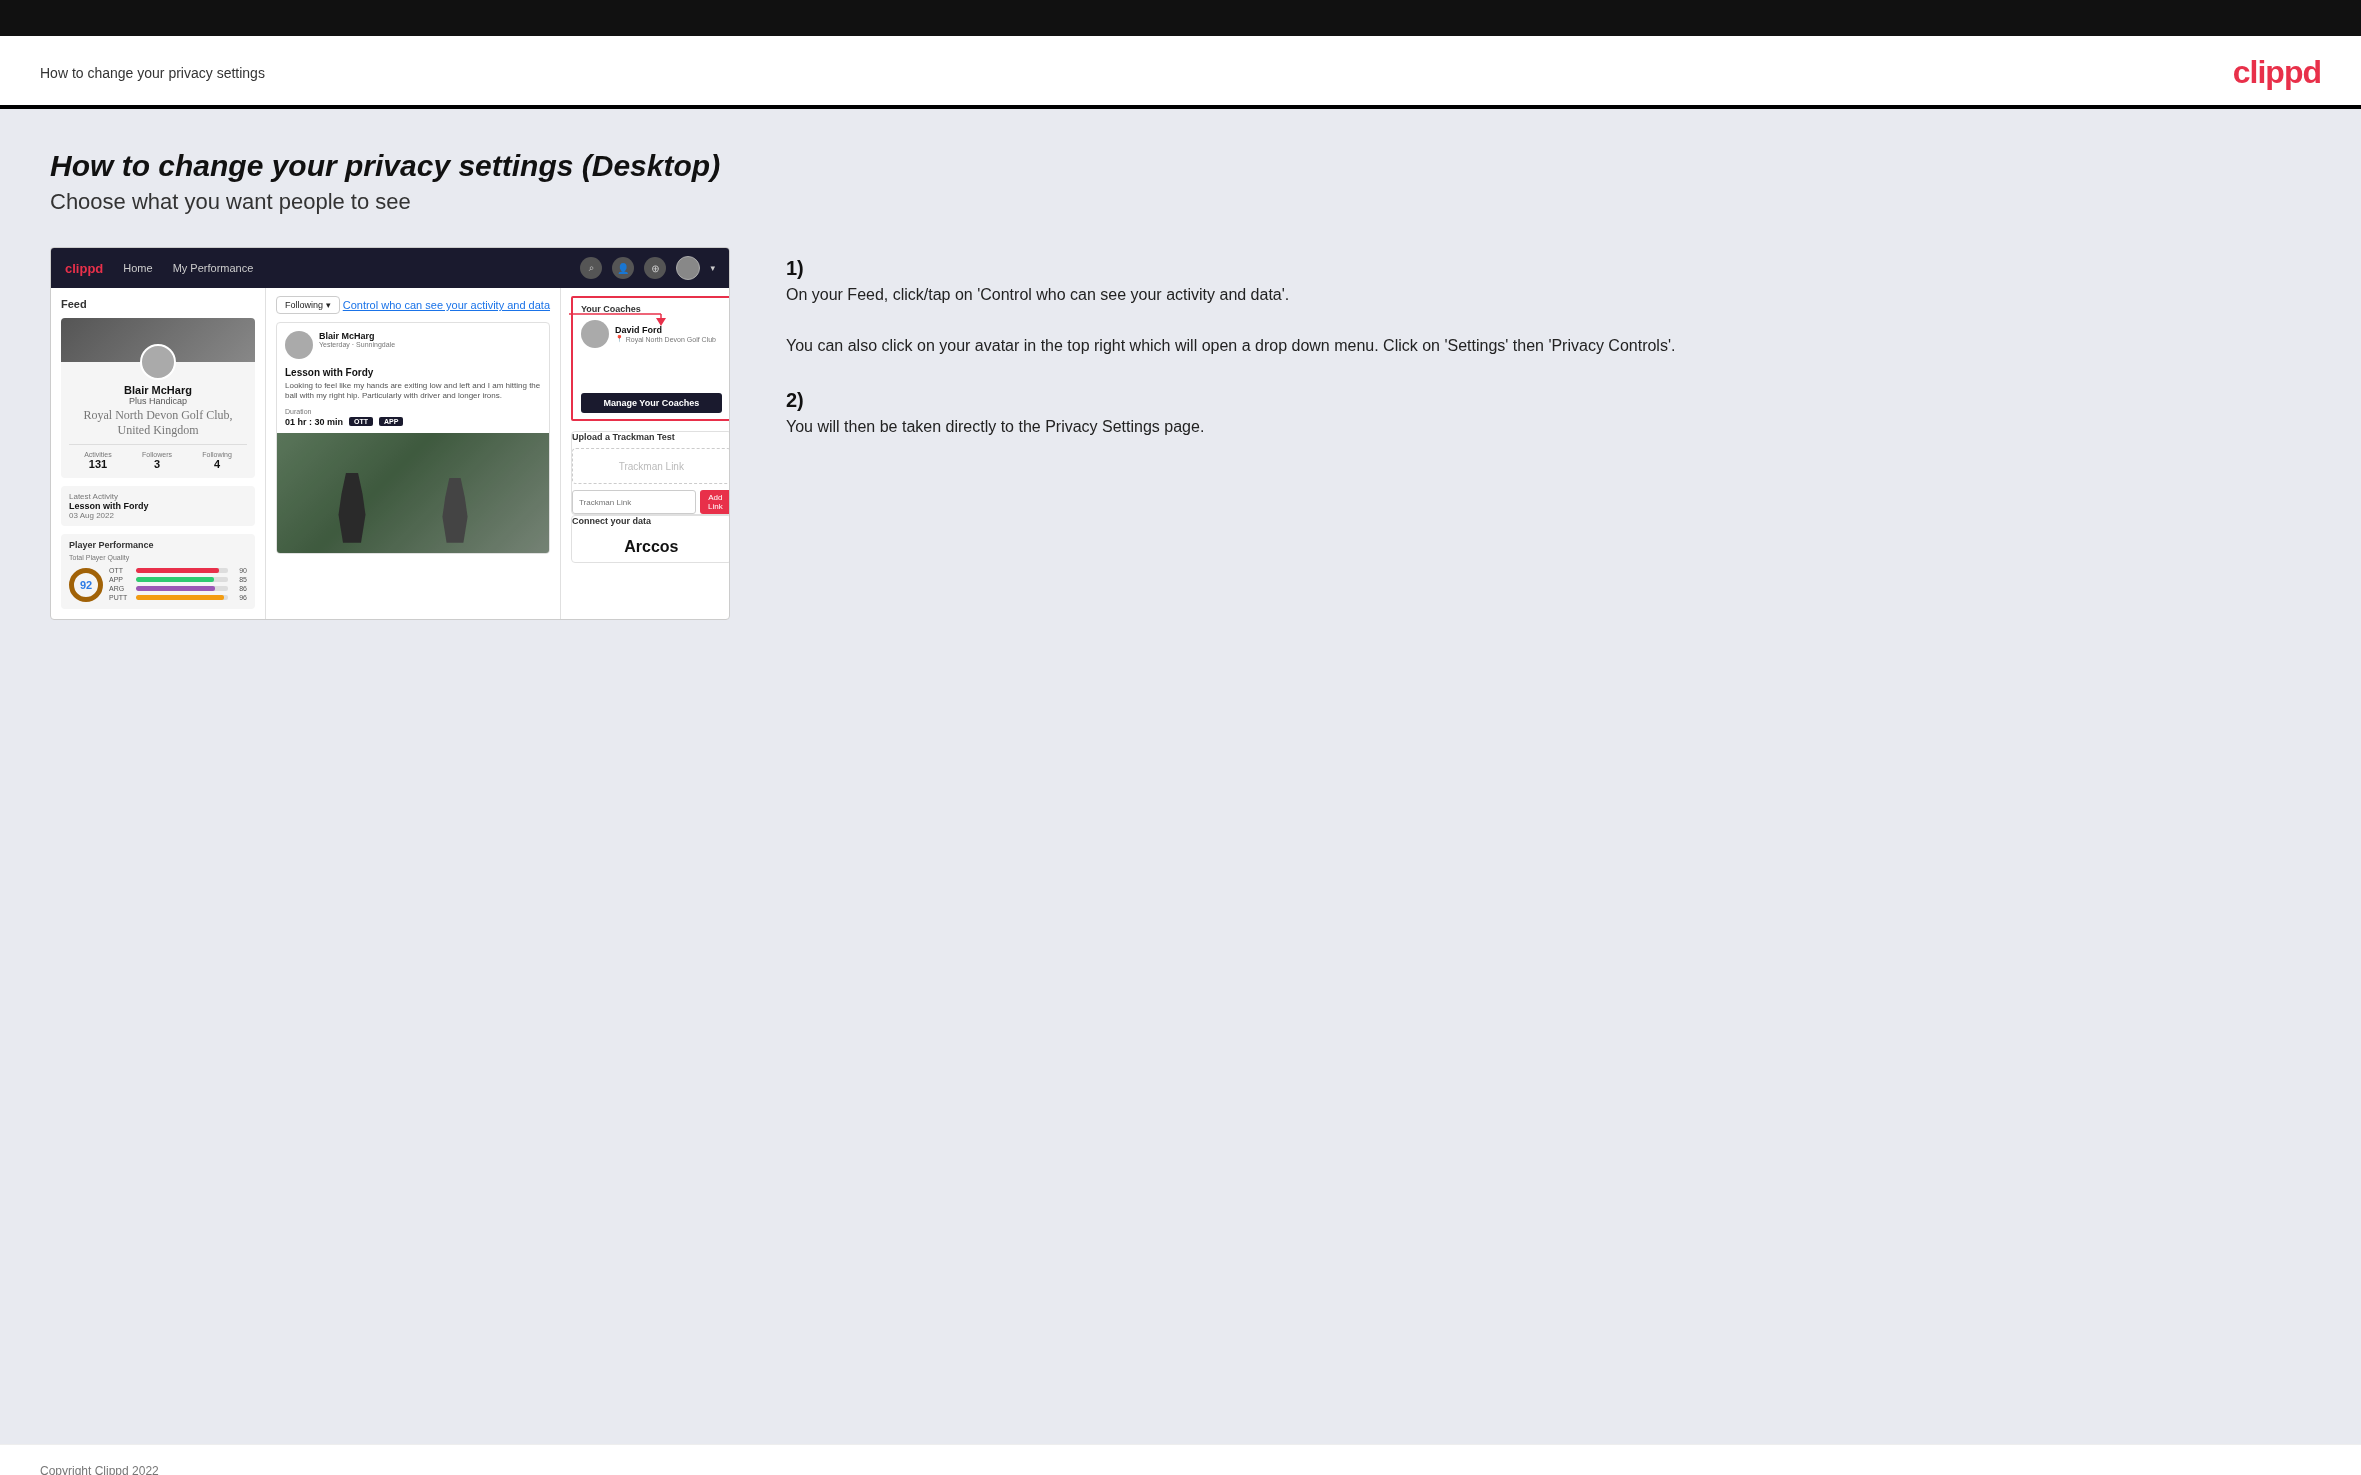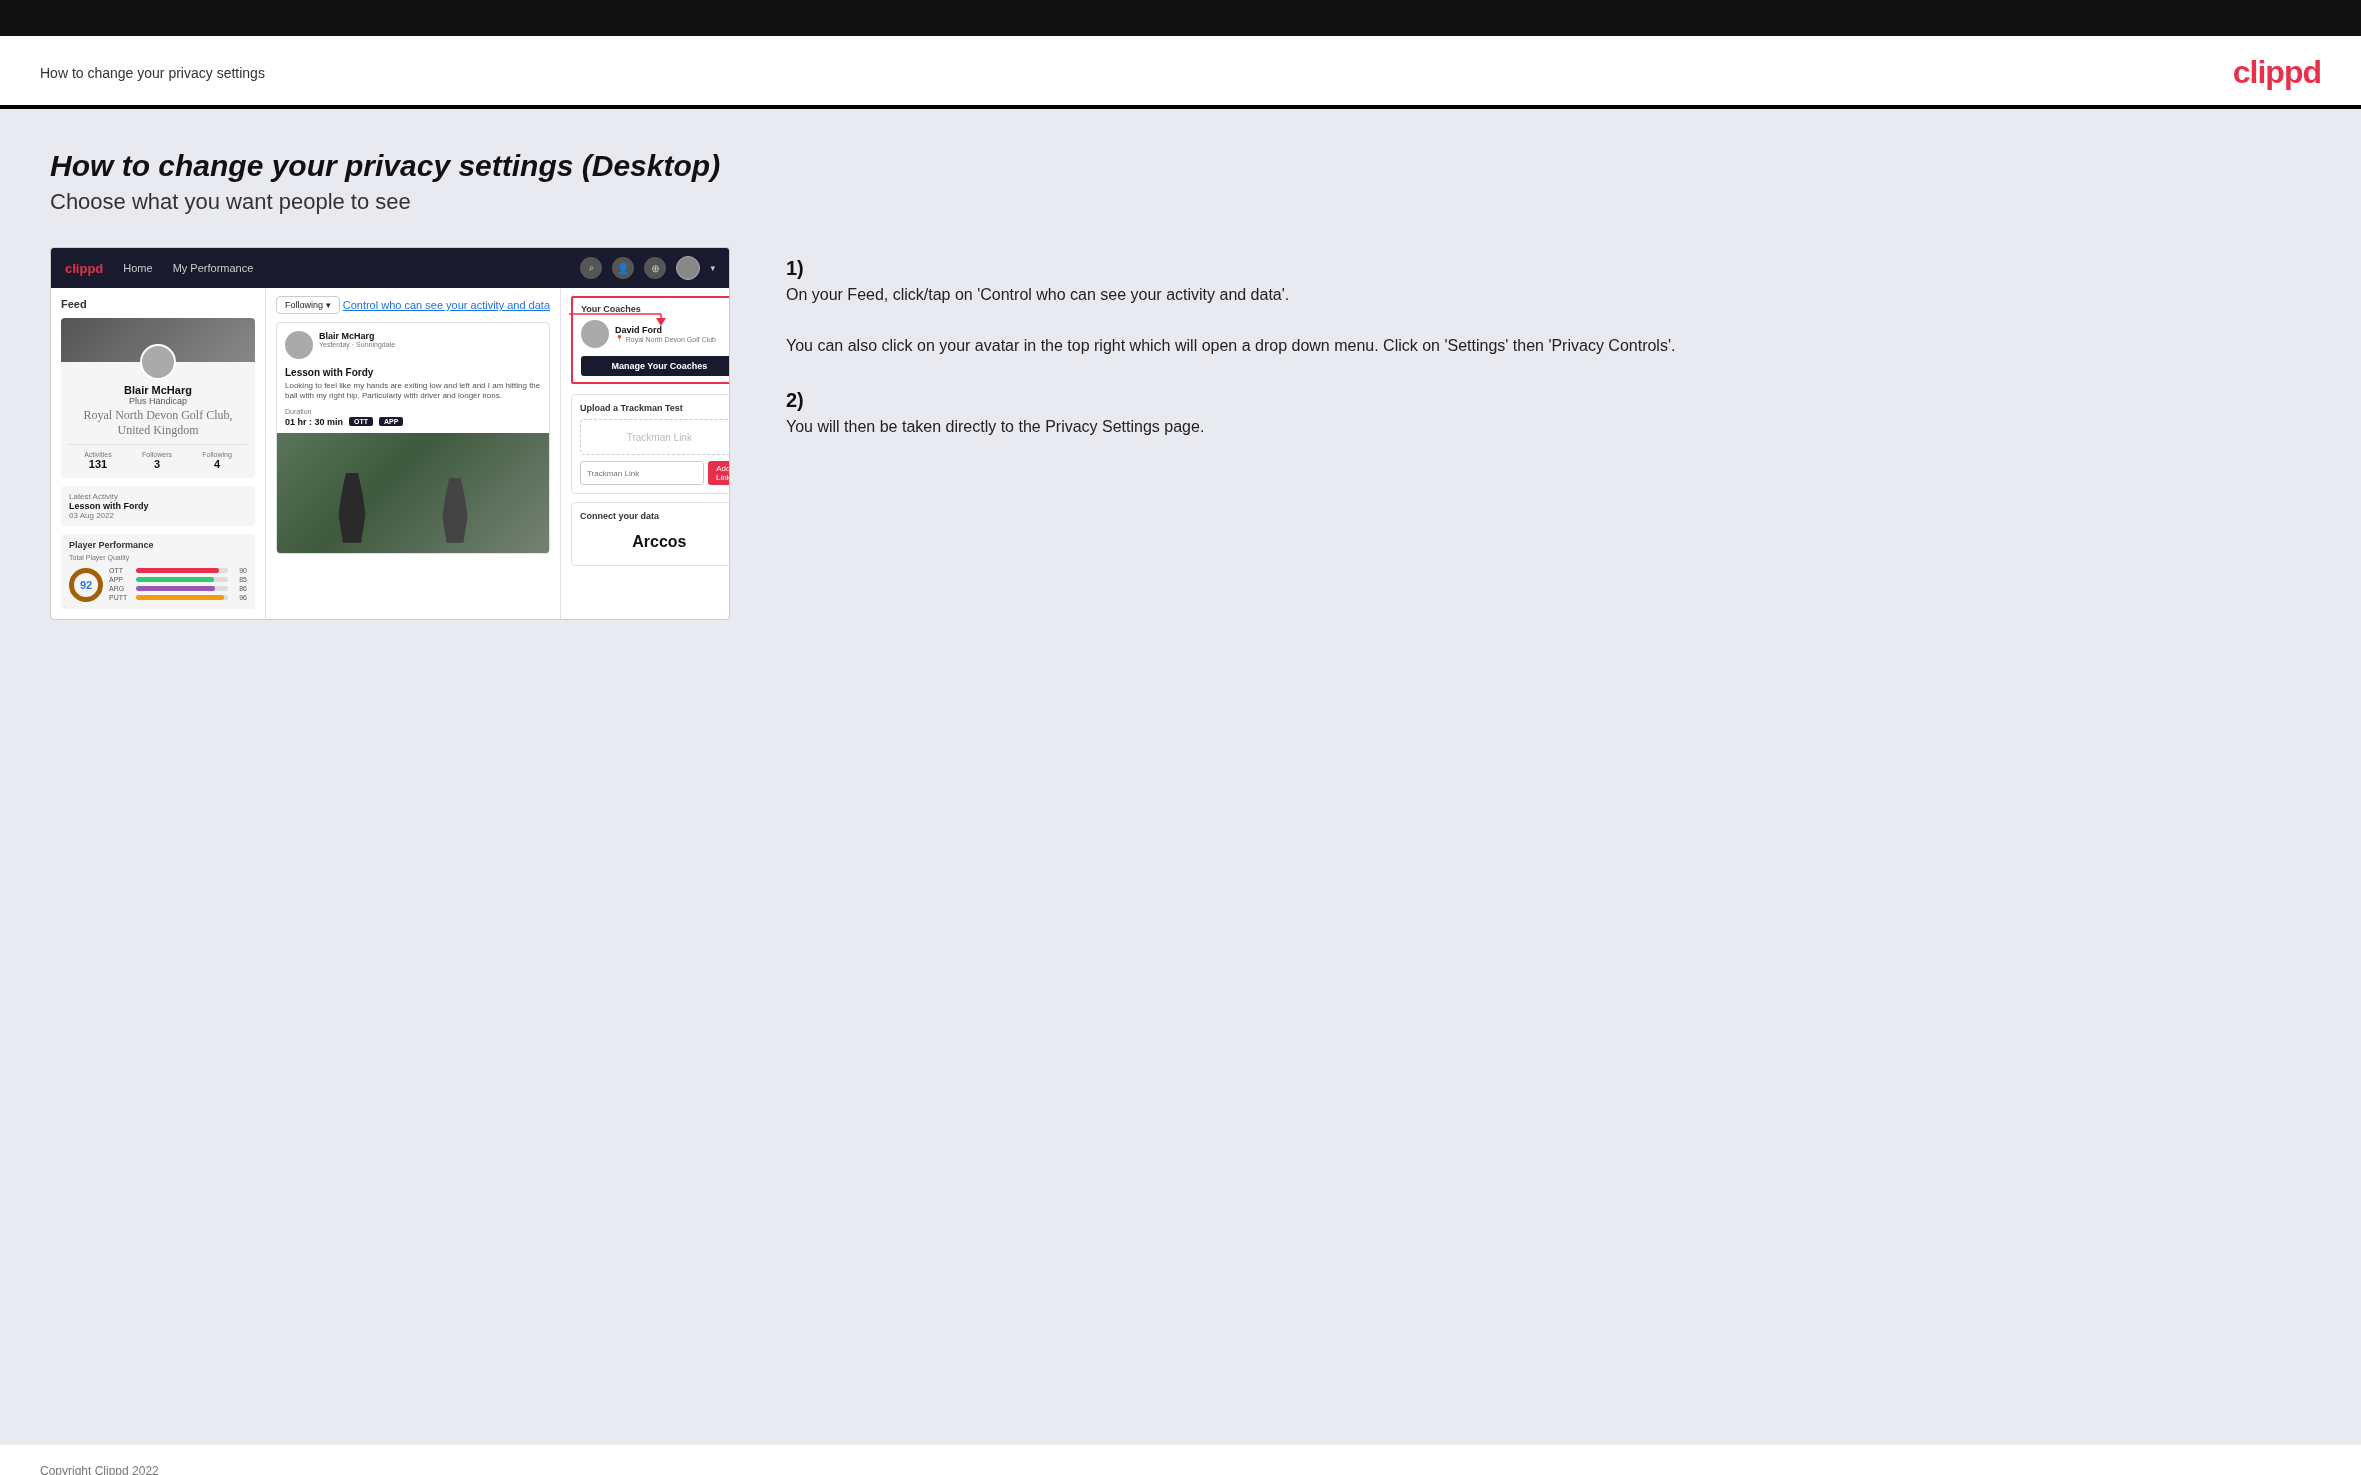--- a/index.html
+++ b/index.html
@@ -344,27 +344,26 @@
       background: #1a1a2e;
       color: #fff;
       border: none;
       border-radius: 3px;
       padding: 5px 10px;
       font-size: 9px;
       font-weight: 600;
       width: 100%;
       cursor: pointer;
       text-align: center;
+      margin-top: 37px;
     }
 
     .section-card {
       border: 1px solid #e0e0e0;
       border-radius: 4px;
-      padding: 8px;
-      margin-bottom: 8px;
       background: #fff;
     }
     .section-title { font-size: 9px; font-weight: 700; color: #333; margin-bottom: 6px; }
 
     .trackman-placeholder {
       border: 1px dashed #ccc;
       border-radius: 4px;
       height: 36px;
       display: flex;
       align-items: center;

